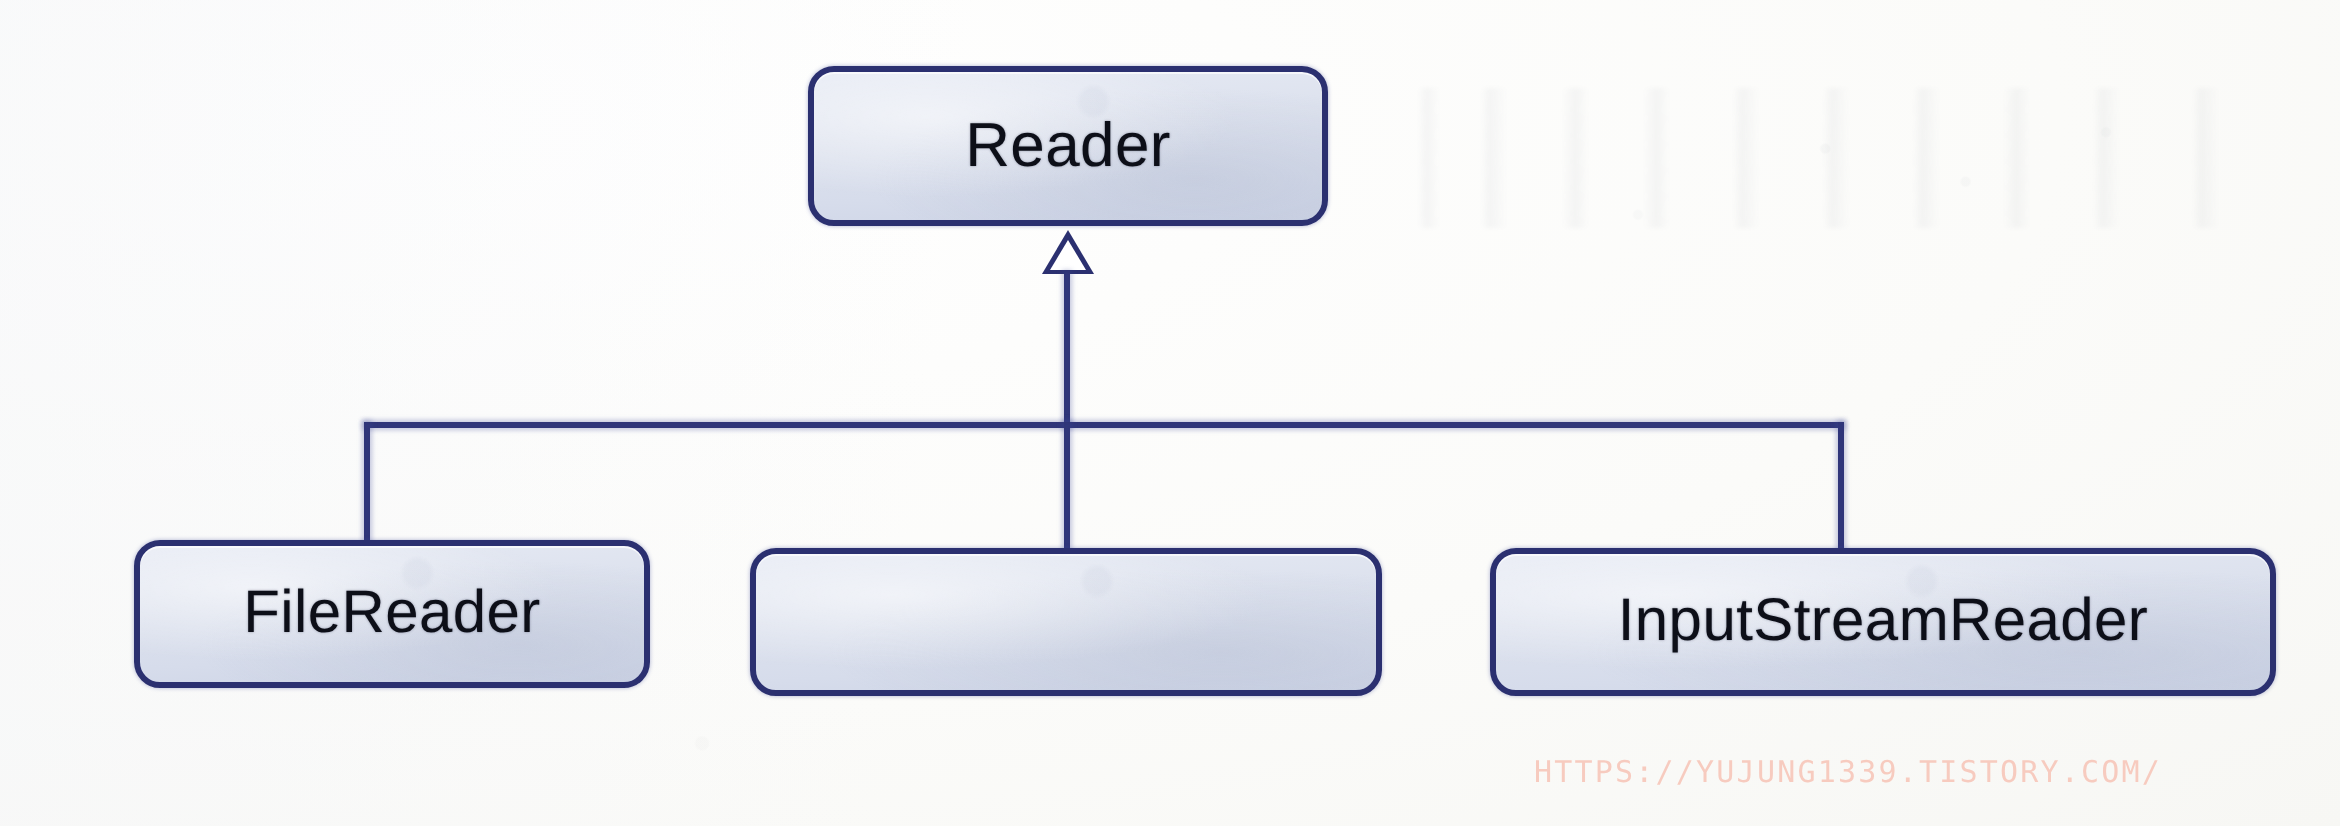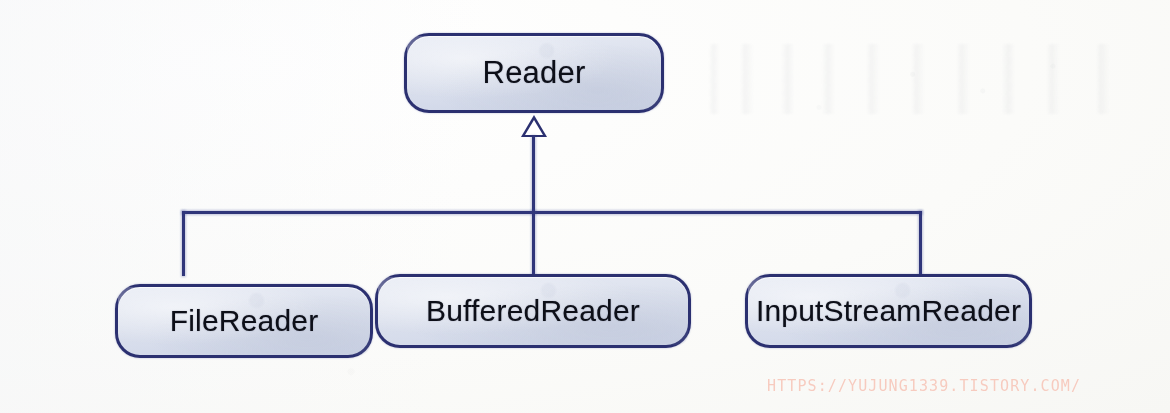--- a/index.html
+++ b/index.html
@@ -72,21 +72,21 @@
     border-left:9px solid transparent;
     border-right:9px solid transparent;
     border-bottom:15px solid #ffffff;
   }
 
   
   .node{
     position:absolute;
     box-sizing:border-box;
     border:3px solid #2b3070;
-    border-radius:25px;
+    border-radius:13px;
     background:
       linear-gradient(176deg,#e6eaf4 0%, #dde2ee 38%, #d6dceb 72%, #cdd4e6 100%);
     display:flex;align-items:center;justify-content:center;
     box-shadow:
       0 0 2px rgba(60,70,150,.40),
       inset 0 1px 0 rgba(255,255,255,.65);
   }
   .node-mottle{
     position:absolute;inset:0;border-radius:10px;
     background:
@@ -141,31 +141,30 @@
     </div>
 
     <div class="line v" style="left:532px;top:136px;height:77px;"></div>
 
     <div class="line h" style="left:182px;top:211px;width:740px;"></div>
 
     <div class="line v" style="left:182px;top:211px;height:65px;"></div>
     <div class="line v" style="left:532px;top:211px;height:65px;"></div>
     <div class="line v" style="left:919px;top:211px;height:65px;"></div>
 
-    <div class="node" id="node-filereader" style="left:67px;top:284px;width:258px;height:74px;margin-left:48px;">
+    <div class="node" id="node-filereader" style="left:67px;top:270px;width:258px;height:74px;">
       <div class="node-mottle"></div>
       <span class="node-label">FileReader</span>
     </div>
 
     <div class="node" id="node-bufferedreader" style="left:375px;top:274px;width:316px;height:74px;">
       <div class="node-mottle"></div>
-      <span class="node-label">BufferedReader</span>
     </div>
 
-    <div class="node" id="node-inputstreamreader" style="left:745px;top:274px;width:287px;height:74px;">
+    <div class="node" id="node-inputstreamreader" style="left:745px;top:274px;width:393px;height:74px;">
       <div class="node-mottle"></div>
       <span class="node-label">InputStreamReader</span>
     </div>
 
   </div>
 
   <div id="watermark">https://yujung1339.tistory.com/</div>
 
 </div>
 

